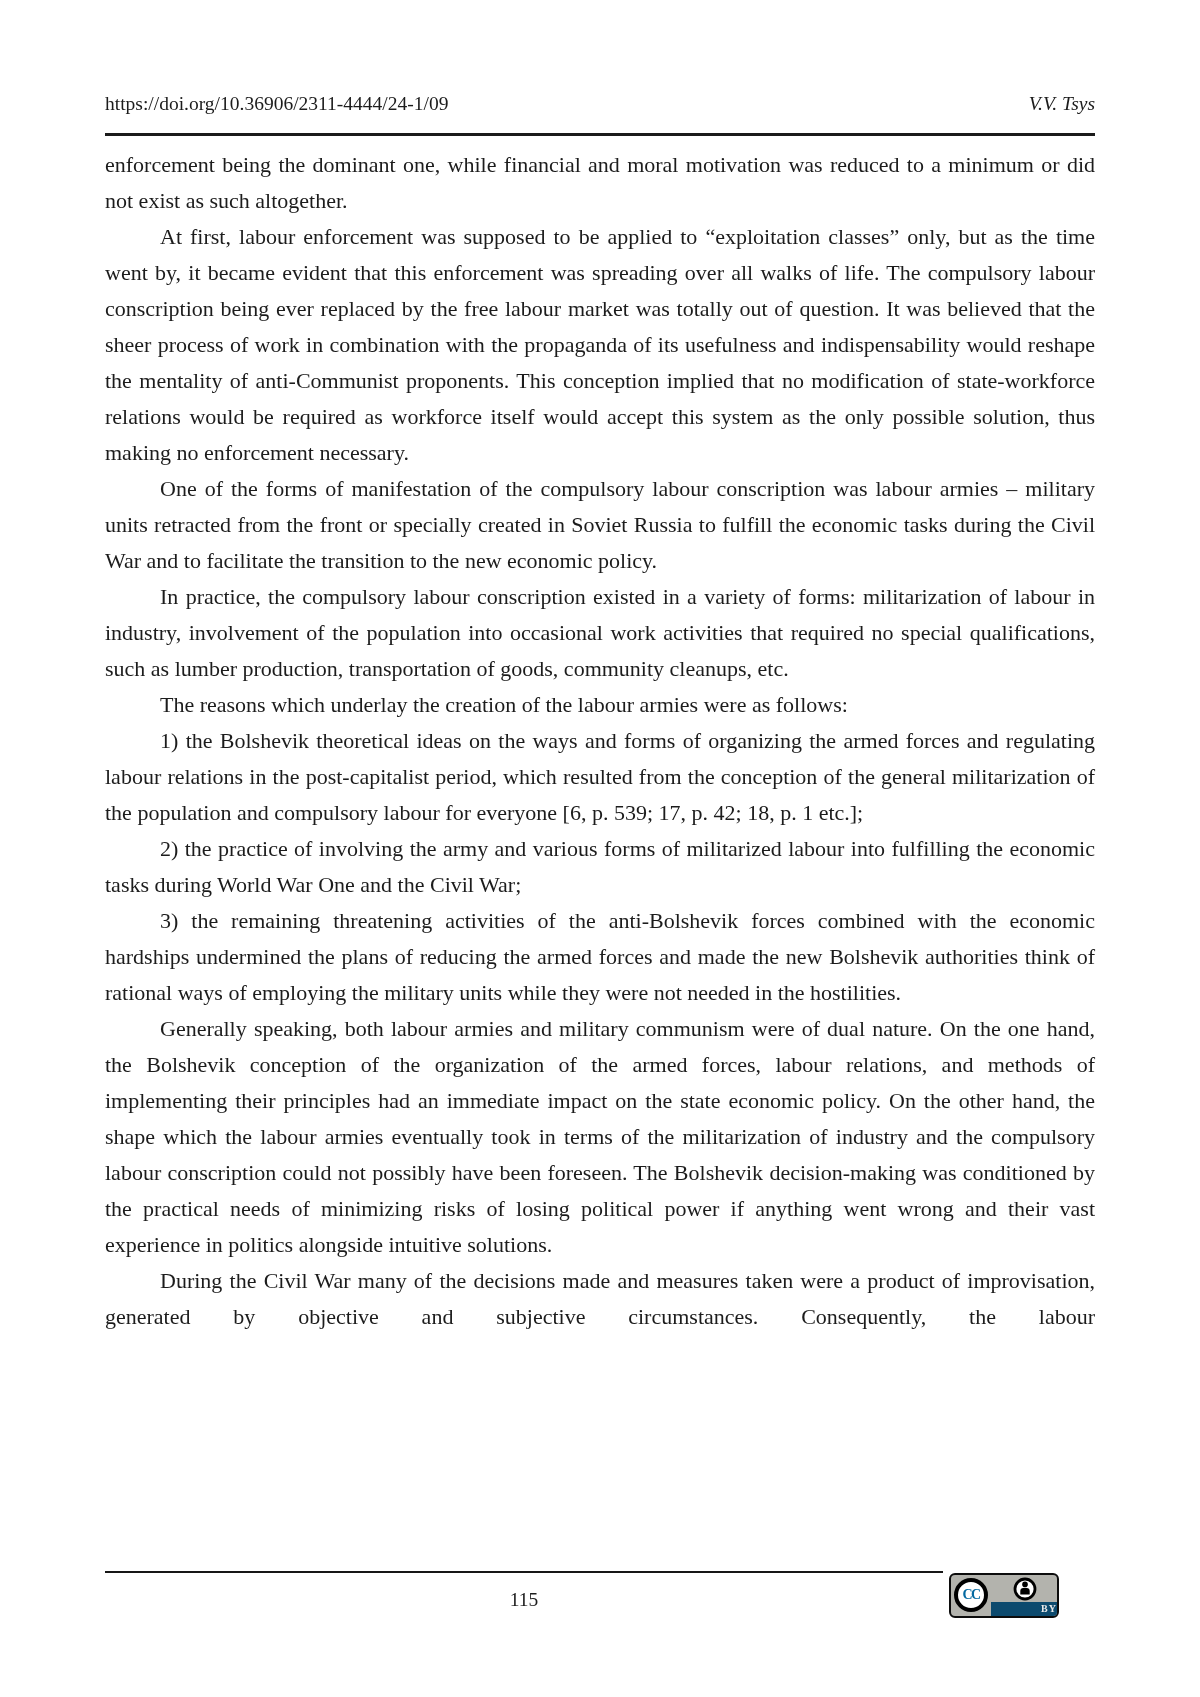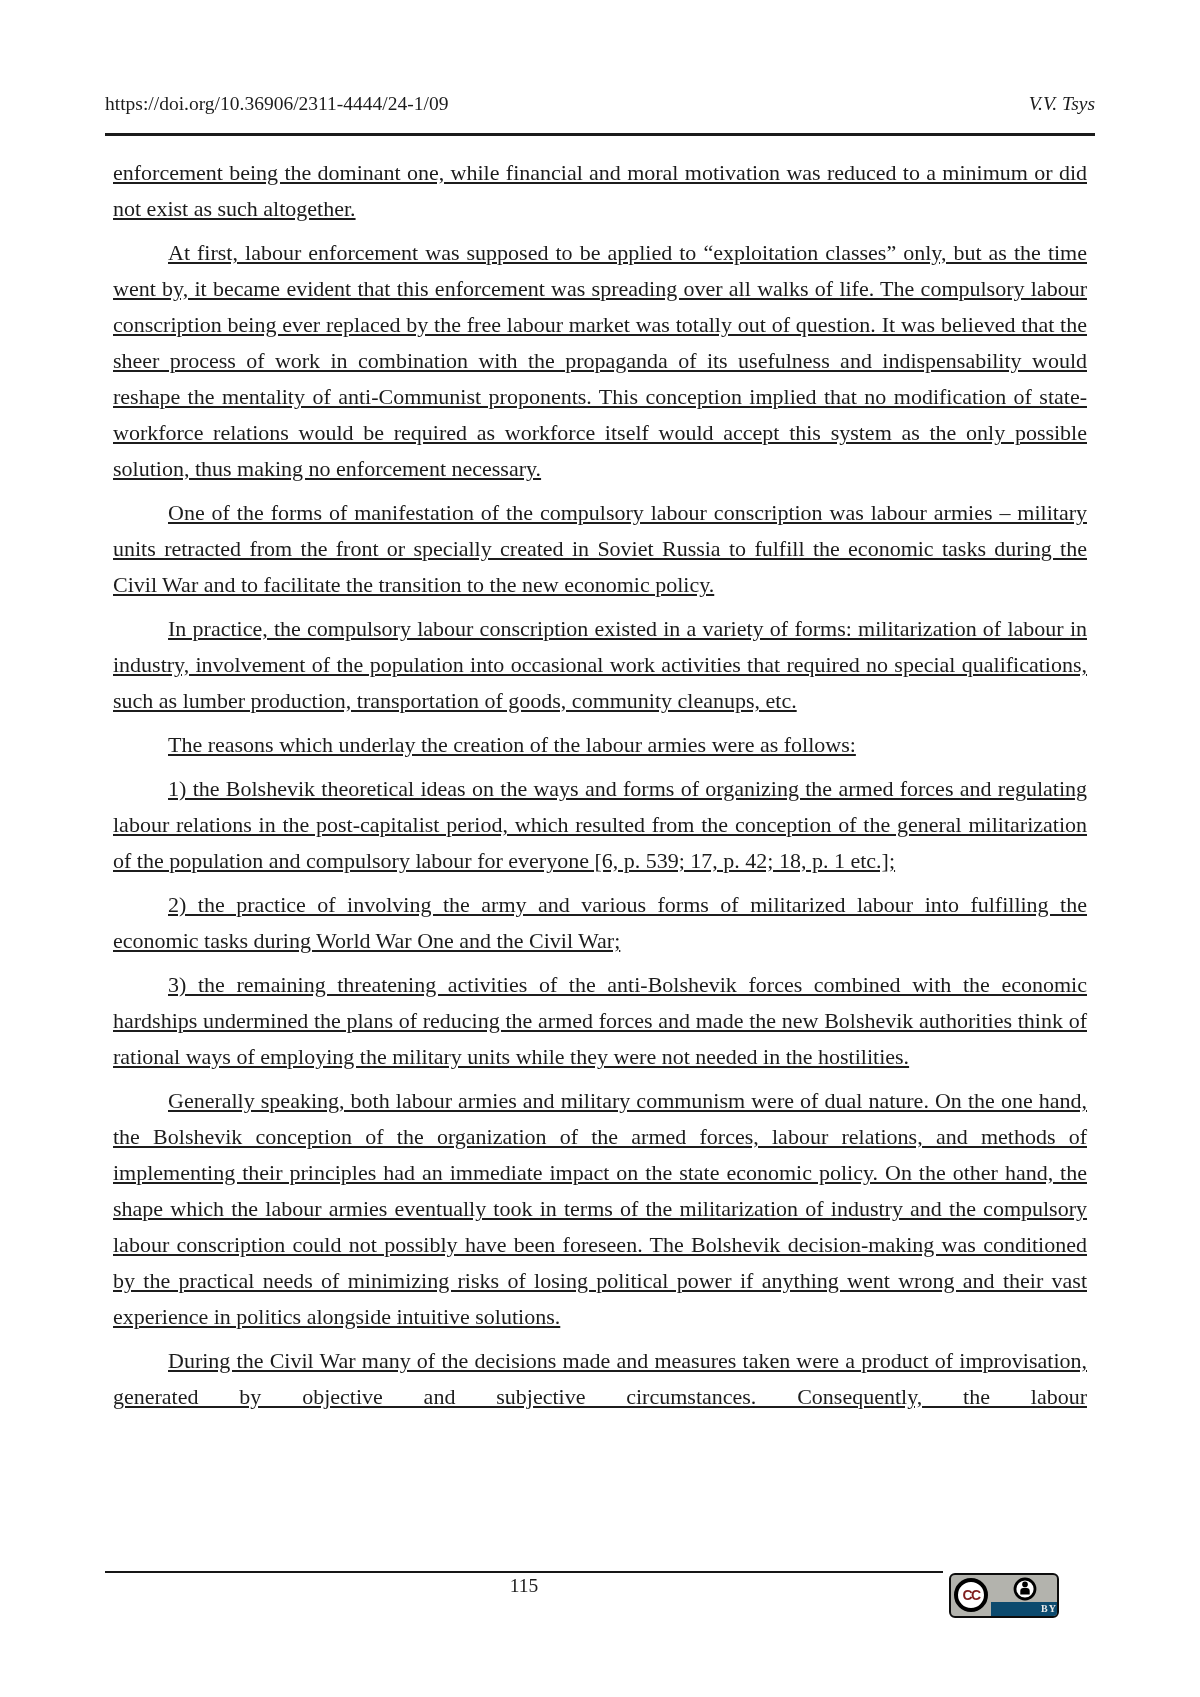--- a/index.html
+++ b/index.html
@@ -37,33 +37,33 @@
   
   .content {
     position: absolute;
     left: 105px;
     top: 147px;
     width: 990px;
     font-size: 22px;
     line-height: 36px;
     text-align: justify;
   }
-  .content p { margin: 8px; padding: 0; text-indent: 55px; text-decoration: underline; }
+  .content p { margin: 0; padding: 0; text-indent: 55px; }
   .content p.no-indent { text-indent: 0; }
   .content p.justify-last { text-align-last: justify; }
   
   .footer {
     position: absolute;
     left: 105px;
     top: 1571px;
     width: 838px;
     border-top: 2.5px solid #161616;
     text-align: center;
     font-size: 19.5px;
-    padding-top: 2px;
+    padding-top: 16px;
   }
   .cc-badge {
     position: absolute;
     left: 949px;
     top: 1573px;
     width: 110px;
     height: 45px;
     box-sizing: border-box;
     background: #b3b3ad;
     border: 2.5px solid #0c0c0c;
@@ -77,25 +77,25 @@
     top: 3px;
     width: 34px;
     height: 34px;
     box-sizing: border-box;
     background: #ffffff;
     border: 4.5px solid #000000;
     border-radius: 50%;
     display: flex;
     align-items: center;
     justify-content: center;
-    font-family: Liberation Sans, sans-serif;
+    font-family: Liberation Serif, serif;
     font-weight: bold;
     font-size: 14px;
     letter-spacing: -1.5px;
-    color: #7f1d1d;
+    color: #0369a1;
   }
   .person-icon {
     position: absolute;
     left: 62px;
     top: 2px;
     width: 24px;
     height: 24px;
   }
   .by-strip {
     position: absolute;

